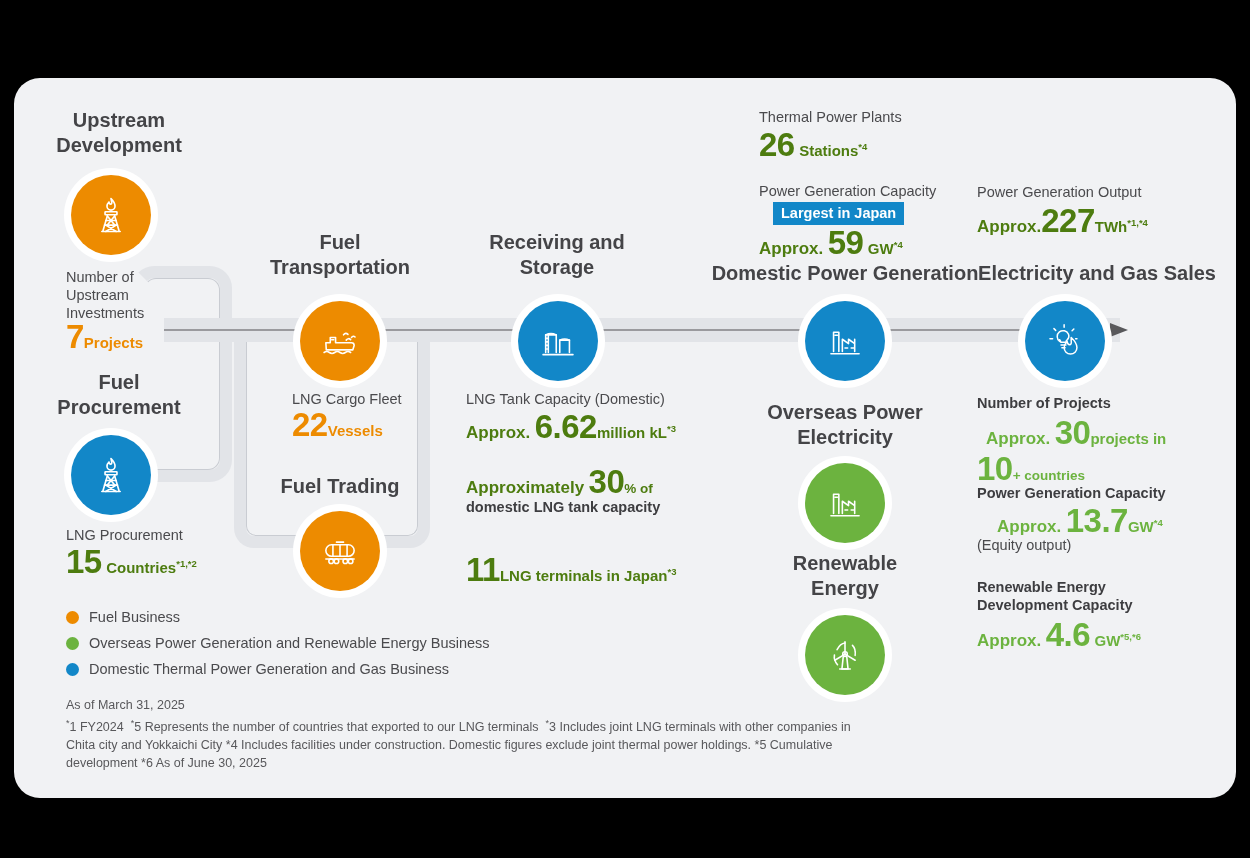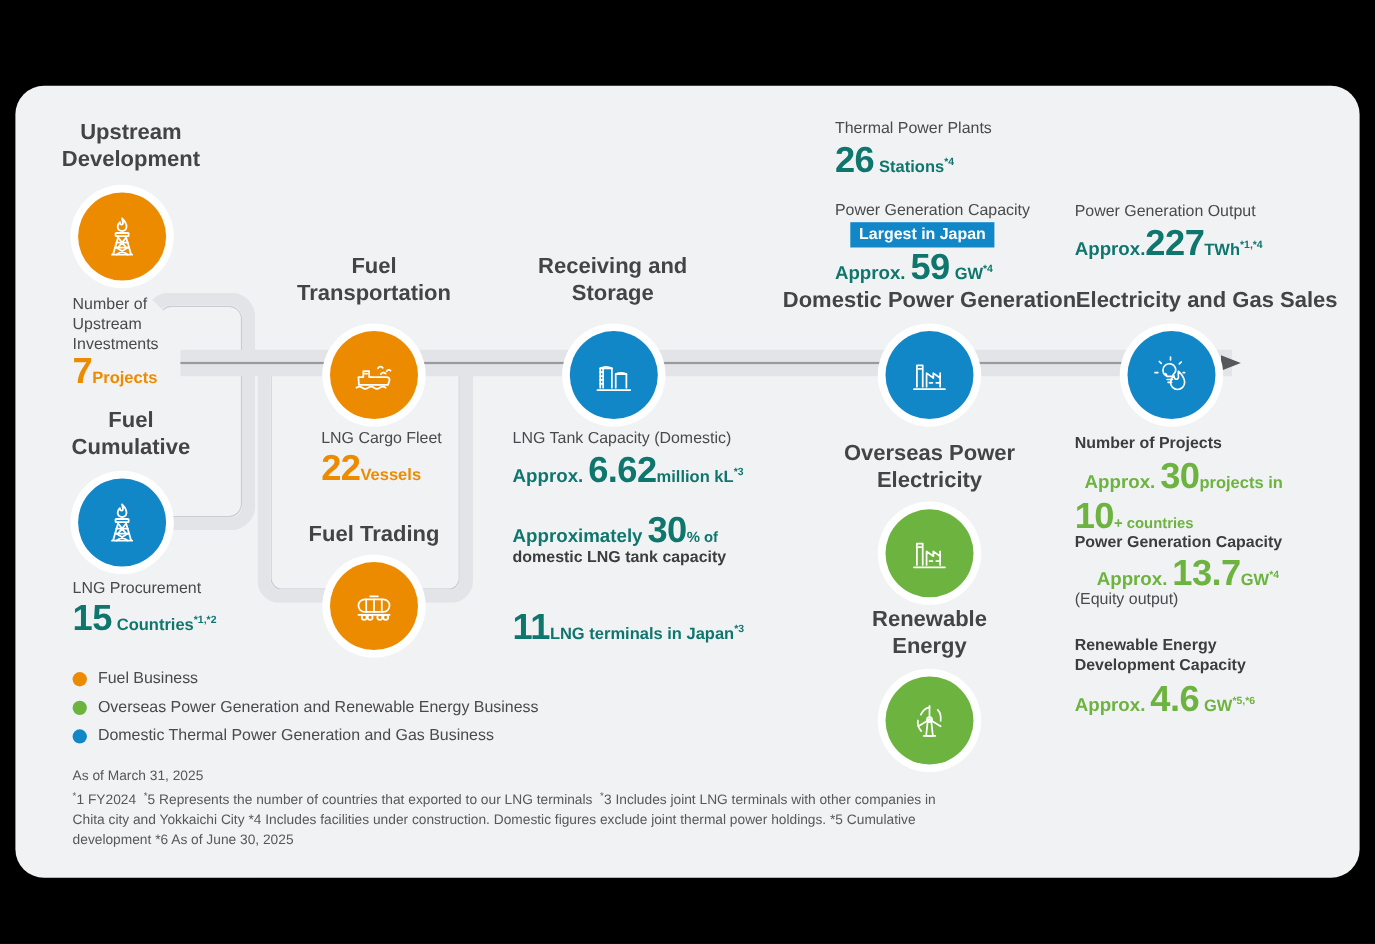--- a/index.html
+++ b/index.html
@@ -57,21 +57,21 @@
     line-height: 1.25;
   }
   .lbl.small { font-size: 13px; }
   .metric { position: absolute; white-space: nowrap; }
   .metric .pre   { font-weight: bold; font-size: 17px; }
   .metric .big   { font-weight: bold; font-size: 33px; letter-spacing: -0.5px; }
   .metric .unit  { font-weight: bold; font-size: 15px; }
   .metric .unit.s{ font-size: 13.5px; }
   .metric sup    { font-size: 9.5px; font-weight: bold; vertical-align: super; }
   .or  { color: #ed8b00; }
-  .bl  { color: #0f766e; }
+  .bl  { color: #4d7c0f; }
   .gr  { color: #6cb33f; }
 
   .badge {
     position: absolute;
     background: #1287c8;
     color: #ffffff;
     font-weight: bold;
     font-size: 14.5px;
     padding: 3px 8px 4px 8px;
     white-space: nowrap;
@@ -131,21 +131,21 @@
       <span>Number of</span><br>
       <span>Upstream</span><br>
       <span>Investments</span>
     </div>
     <div class="metric" style="left:52px; top:240px;">
       <span class="big or">7</span><span class="unit or">Projects</span>
     </div>
 
     <div class="stage-title" style="left:10px; top:292px; width:190px;">
       <span>Fuel</span><br>
-      <span>Cumulative</span>
+      <span>Procurement</span>
     </div>
 
     <div class="node" style="left:50px; top:350px; width:94px; height:94px;">
       <div class="disc blue" style="width:80px;height:80px;">
         <svg width="44" height="44" viewBox="0 0 48 48">
           <g fill="none" stroke="#ffffff" stroke-width="1.8" stroke-linecap="round" stroke-linejoin="round">
             <path d="M24 6 c3.2 3.2 4.4 5.6 4.4 8.2 0 2.6-2 4.4-4.4 4.4 -2.4 0-4.4-1.8-4.4-4.4 0-1.6 .8-3 2.2-4.4 .2 1.6 1 2.4 1.8 2.4 .9 0 1.4-.8 1.2-2.2 -.2-1.4-.6-2.6-.8-4z"></path>
             <rect x="17.5" y="20.5" width="13" height="3.2" rx="0.6"></rect>
             <path d="M15 42 L20 25 M33 42 L28 25 M14 42 h20"></path>
             <path d="M18.3 30 h11.4 M16.9 35 h14.2"></path>

